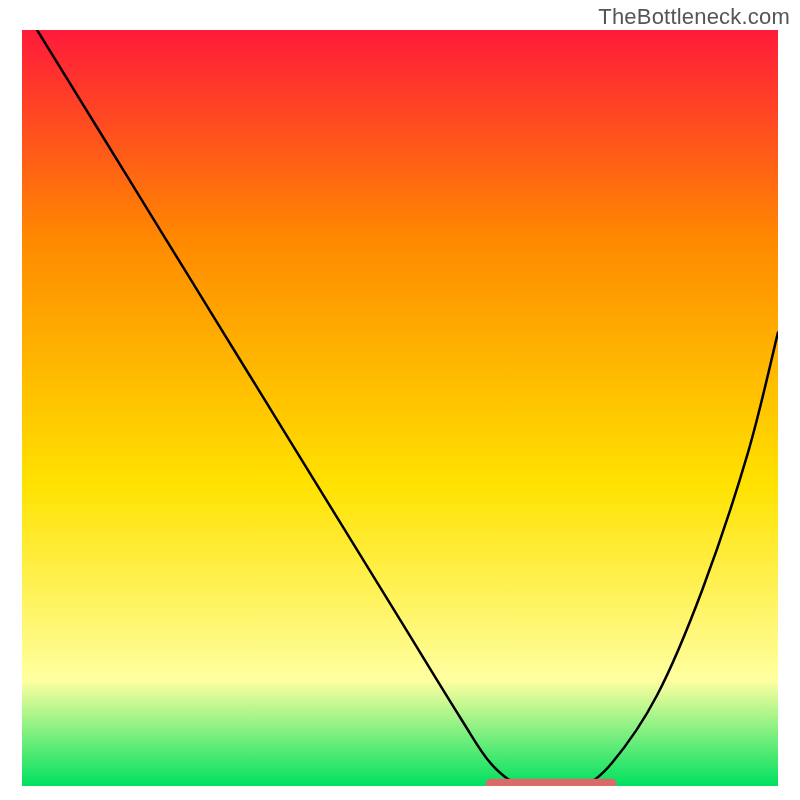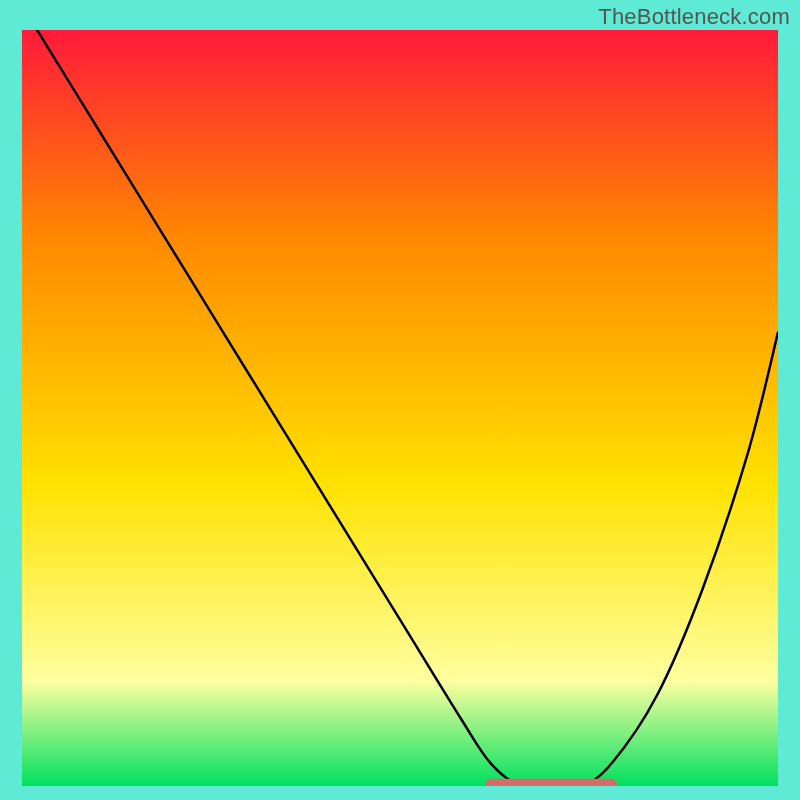--- a/index.html
+++ b/index.html
@@ -8,21 +8,21 @@
     width: 800px;
     height: 800px;
     background: #000;
     overflow: hidden;
     font-family: Arial, Helvetica, sans-serif;
   }
   .outer {
     position: relative;
     width: 800px;
     height: 800px;
-    background: #5eead4;
+    background: #ffffff;
   }
   .watermark {
     position: absolute;
     top: 4px;
     right: 10px;
     color: #555;
     font-size: 22px;
     font-weight: 500;
     letter-spacing: 0.2px;
     z-index: 10;

